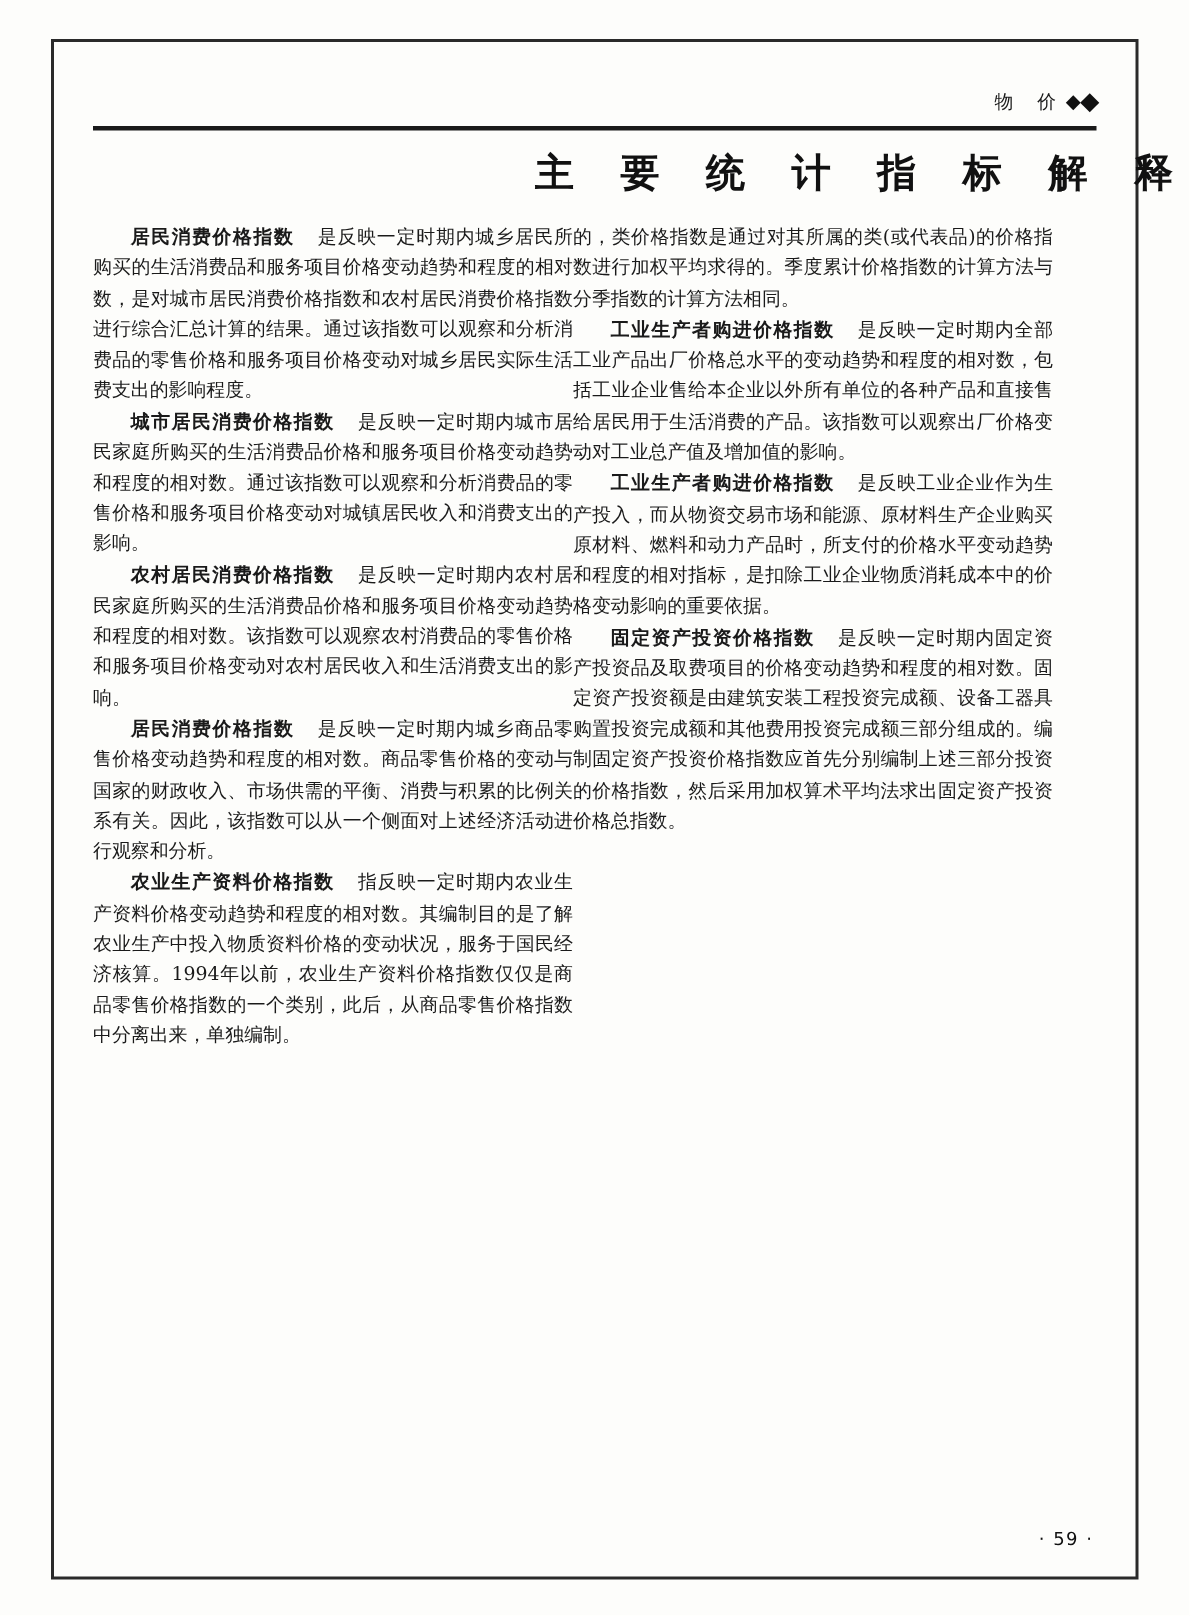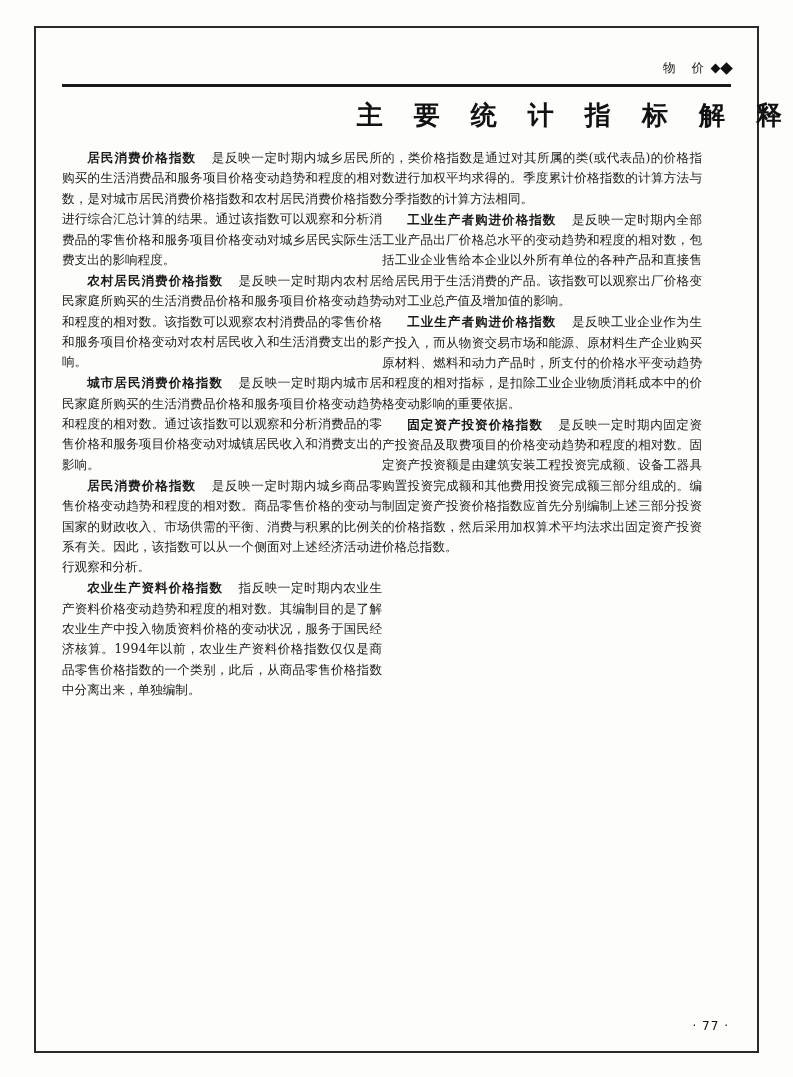--- a/index.html
+++ b/index.html
@@ -132,29 +132,29 @@
     </span>
   </div>
 
   <div class="head-rule"></div>
 
   <div class="doc-title">主 要 统 计 指 标 解 释</div>
 
   <div class="body">
     <div class="col">
       <p class="para"><span class="term">居民消费价格指数</span><span class="gap"></span><span>是反映一定时期内城乡居民所购买的生活消费品和服务项目价格变动趋势和程度的相对数，是对城市居民消费价格指数和农村居民消费价格指数进行综合汇总计算的结果。通过该指数可以观察和分析消费品的零售价格和服务项目价格变动对城乡居民实际生活费支出的影响程度。</span></p>
+      <p class="para"><span class="term">城市居民消费价格指数</span><span class="gap"></span><span>是反映一定时期内城市居民家庭所购买的生活消费品价格和服务项目价格变动趋势和程度的相对数。通过该指数可以观察和分析消费品的零售价格和服务项目价格变动对城镇居民收入和消费支出的影响。</span></p>
       <p class="para"><span class="term">农村居民消费价格指数</span><span class="gap"></span><span>是反映一定时期内农村居民家庭所购买的生活消费品价格和服务项目价格变动趋势和程度的相对数。该指数可以观察农村消费品的零售价格和服务项目价格变动对农村居民收入和生活消费支出的影响。</span></p>
-      <p class="para"><span class="term">城市居民消费价格指数</span><span class="gap"></span><span>是反映一定时期内城市居民家庭所购买的生活消费品价格和服务项目价格变动趋势和程度的相对数。通过该指数可以观察和分析消费品的零售价格和服务项目价格变动对城镇居民收入和消费支出的影响。</span></p>
       <p class="para"><span class="term">居民消费价格指数</span><span class="gap"></span><span>是反映一定时期内城乡商品零售价格变动趋势和程度的相对数。商品零售价格的变动与国家的财政收入、市场供需的平衡、消费与积累的比例关系有关。因此，该指数可以从一个侧面对上述经济活动进行观察和分析。</span></p>
       <p class="para"><span class="term">农业生产资料价格指数</span><span class="gap"></span><span>指反映一定时期内农业生产资料价格变动趋势和程度的相对数。其编制目的是了解农业生产中投入物质资料价格的变动状况，服务于国民经济核算。1994年以前，农业生产资料价格指数仅仅是商品零售价格指数的一个类别，此后，从商品零售价格指数中分离出来，单独编制。</span></p>
     </div>
 
     <div class="col">
       <p class="para" style="text-indent:0"><span>的，类价格指数是通过对其所属的类(或代表品)的价格指数进行加权平均求得的。季度累计价格指数的计算方法与分季指数的计算方法相同。</span></p>
       <p class="para"><span class="term">工业生产者购进价格指数</span><span class="gap"></span><span>是反映一定时期内全部工业产品出厂价格总水平的变动趋势和程度的相对数，包括工业企业售给本企业以外所有单位的各种产品和直接售给居民用于生活消费的产品。该指数可以观察出厂价格变动对工业总产值及增加值的影响。</span></p>
       <p class="para"><span class="term">工业生产者购进价格指数</span><span class="gap"></span><span>是反映工业企业作为生产投入，而从物资交易市场和能源、原材料生产企业购买原材料、燃料和动力产品时，所支付的价格水平变动趋势和程度的相对指标，是扣除工业企业物质消耗成本中的价格变动影响的重要依据。</span></p>
       <p class="para"><span class="term">固定资产投资价格指数</span><span class="gap"></span><span>是反映一定时期内固定资产投资品及取费项目的价格变动趋势和程度的相对数。固定资产投资额是由建筑安装工程投资完成额、设备工器具购置投资完成额和其他费用投资完成额三部分组成的。编制固定资产投资价格指数应首先分别编制上述三部分投资的价格指数，然后采用加权算术平均法求出固定资产投资价格总指数。</span></p>
     </div>
   </div>
 
-  <div class="folio">· 77 ·</div>
+  <div class="folio">· 59 ·</div>
 
 </div>
 
 </body></html>

